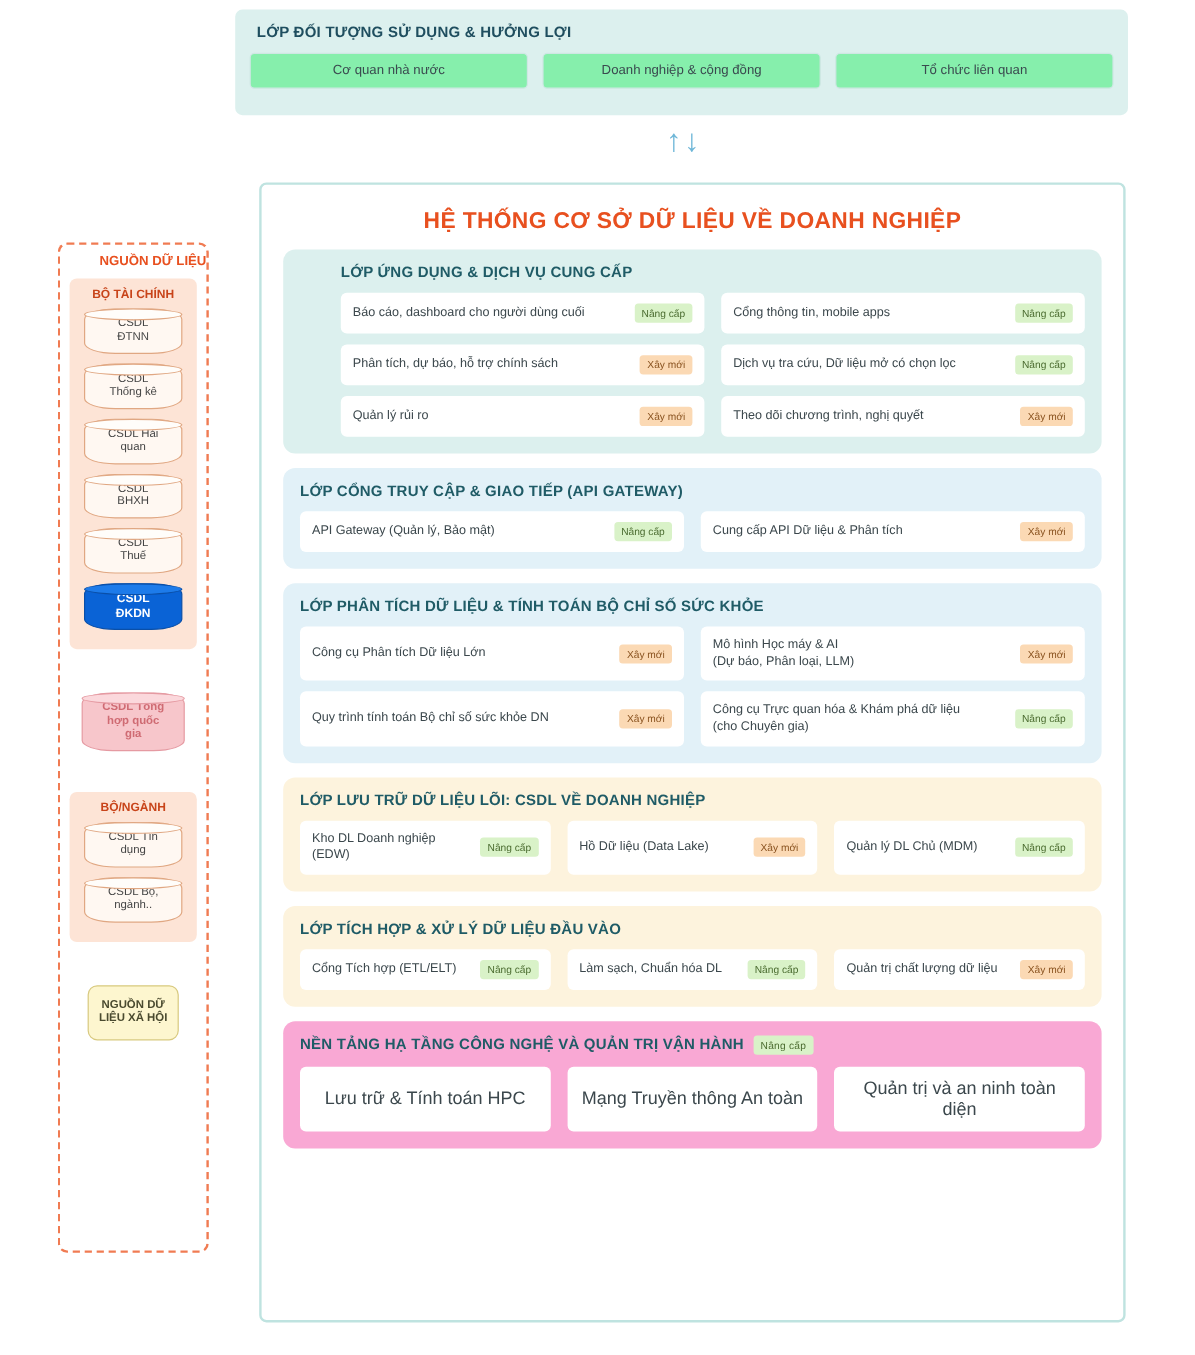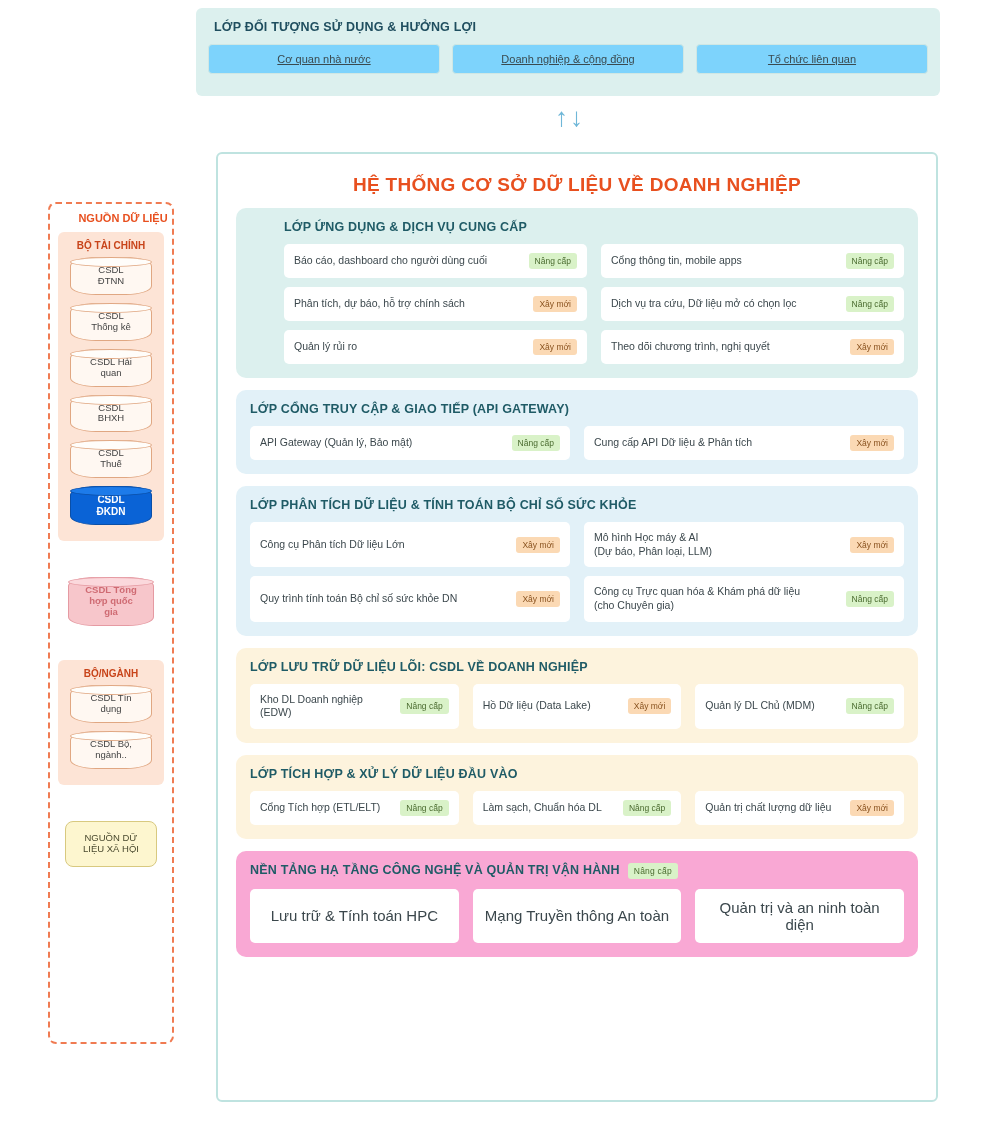--- a/index.html
+++ b/index.html
@@ -34,28 +34,27 @@
     color: #1f4e5f;
     letter-spacing: .2px;
     margin: 2px 0 10px 6px;
   }
   .top-row {
     display: flex;
     gap: 12px;
   }
   .top-chip {
     flex: 1;
-    background: #7dd3fc;
+    background: #86efac;
     border: 1px solid #cfe7e4;
     border-radius: 4px;
     text-align: center;
     font-size: 11px;
     color: #3a4a4f;
     padding: 8px 4px;
-    text-decoration: underline;
   }
 
   
   .arrows {
     position: absolute;
     left: 540px;
     top: 104px;
     width: 60px;
     text-align: center;
     color: #6fb7d8;
@@ -171,21 +170,21 @@
     left: 48px;
     top: 202px;
     width: 126px;
     height: 842px;
     border: 2px dashed #f07b52;
     border-radius: 8px;
     box-sizing: border-box;
     padding-top: 8px;
   }
   .src-title {
-    text-align: center;
+    text-align: right;
     font-size: 11px;
     font-weight: bold;
     color: #e8501f;
     margin-bottom: 8px;
     margin-left: 24px;
   }
   .src-group {
     margin: 0 8px 10px 8px;
     border-radius: 6px;
     padding: 6px 6px 8px 6px;
@@ -242,23 +241,23 @@
     font-weight: bold;
     font-size: 9.5px;
     width: 86px;
     min-height: 48px;
   }
   .cyl-pink::before { background: #fbd8dc; border-color: #e59aa2; }
   .cyl-yellow {
     background: #fdf6cf;
     border-color: #d8c97f;
     color: #4a4a2f;
-    width: 92px;
+    width: 76px;
     min-height: 46px;
-    font-weight: normal;
+    font-weight: bold;
     border-radius: 8px;
   }
   .cyl-yellow::before { display: none; }
   .grp-gap { height: 26px; }
 </style>
 </head>
 <body>
 
 <div class="top-layer">
   <div class="top-layer-title">LỚP ĐỐI TƯỢNG SỬ DỤNG &amp; HƯỞNG LỢI</div>

